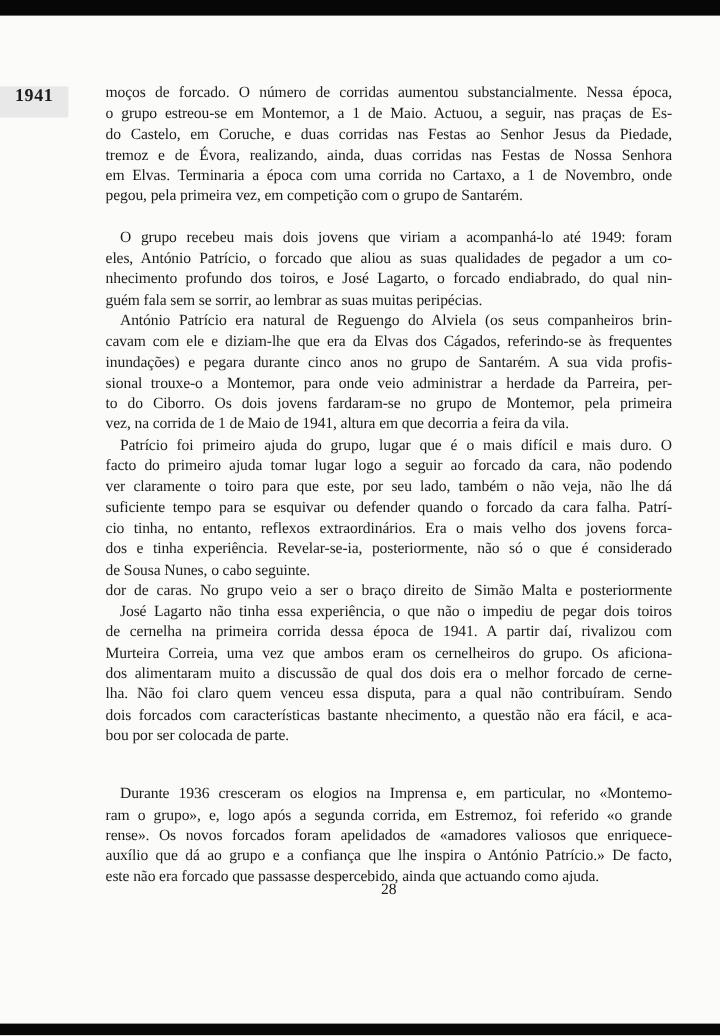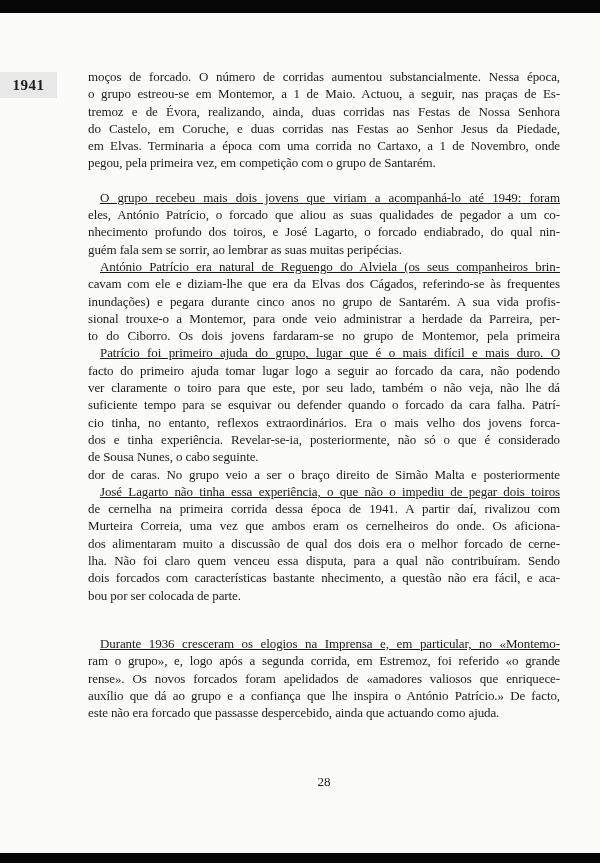--- a/index.html
+++ b/index.html
@@ -25,21 +25,21 @@
   .scan-bar.top { top: 0; height: 13px; }
   .scan-bar.bottom { bottom: 0; height: 10px; }
   .year-tab {
     position: absolute;
     left: 0;
     top: 72px;
     width: 57px;
     height: 26px;
     background: var(--tab-bg, #e8e8e8);
     display: flex;
-    align-items: center;
+    align-items: flex-start;
     justify-content: center;
     font-weight: bold;
     font-size: 15px;
     letter-spacing: 0.5px;
     color: var(--ink, #1b1b1b);
   }
   .text-column {
     position: absolute;
     left: 88px;
     top: 68px;
@@ -51,77 +51,78 @@
   .para { margin: 0; }
   .para:nth-child(2) { margin-top: 17px; }  
   .para:nth-child(6) { margin-top: 31px; }  
   .line {
     text-align: justify;
     text-align-last: justify;
     max-height: 17.3px;
     overflow: hidden;
   }
   .line.last { text-align-last: left; }
-  .para.indent .line:first-child { padding-left: 12px; text-decoration: underline; }
+  .para.indent .line:first-child { padding-left: 12px; }
   .page-number {
     position: absolute;
     left: 88px;
-    top: 773px;
+    top: 732px;
     width: 472px;
     text-align: center;
     font-size: 13px;
     line-height: 17px;
   }
 </style>
 </head>
 <body>
 
 <div class="page">
   <div class="scan-bar top"></div>
 
   <div class="year-tab">
     <span>1941</span>
   </div>
 
   <div class="text-column">
       <div class="para">
         <div class="line">moços de forcado. O número de corridas aumentou substancialmente. Nessa época,</div>
         <div class="line">o grupo estreou-se em Montemor, a 1 de Maio. Actuou, a seguir, nas praças de Es-</div>
+        <div class="line">do Castelo, em Coruche, e duas corridas nas Festas ao Senhor Jesus da Piedade,</div>
         <div class="line">tremoz e de Évora, realizando, ainda, duas corridas nas Festas de Nossa Senhora</div>
-        <div class="line">do Castelo, em Coruche, e duas corridas nas Festas ao Senhor Jesus da Piedade,</div>
         <div class="line">em Elvas. Terminaria a época com uma corrida no Cartaxo, a 1 de Novembro, onde</div>
         <div class="line last">pegou, pela primeira vez, em competição com o grupo de Santarém.</div>
       </div>
       <div class="para indent">
         <div class="line">O grupo recebeu mais dois jovens que viriam a acompanhá-lo até 1949: foram</div>
         <div class="line">eles, António Patrício, o forcado que aliou as suas qualidades de pegador a um co-</div>
         <div class="line">nhecimento profundo dos toiros, e José Lagarto, o forcado endiabrado, do qual nin-</div>
         <div class="line last">guém fala sem se sorrir, ao lembrar as suas muitas peripécias.</div>
       </div>
       <div class="para indent">
         <div class="line">António Patrício era natural de Reguengo do Alviela (os seus companheiros brin-</div>
         <div class="line">cavam com ele e diziam-lhe que era da Elvas dos Cágados, referindo-se às frequentes</div>
         <div class="line">inundações) e pegara durante cinco anos no grupo de Santarém. A sua vida profis-</div>
         <div class="line">sional trouxe-o a Montemor, para onde veio administrar a herdade da Parreira, per-</div>
         <div class="line">to do Ciborro. Os dois jovens fardaram-se no grupo de Montemor, pela primeira</div>
+        <div class="line last">vez, na corrida de 1 de Maio de 1941, altura em que decorria a feira da vila.</div>
       </div>
       <div class="para indent">
         <div class="line">Patrício foi primeiro ajuda do grupo, lugar que é o mais difícil e mais duro. O</div>
         <div class="line">facto do primeiro ajuda tomar lugar logo a seguir ao forcado da cara, não podendo</div>
         <div class="line">ver claramente o toiro para que este, por seu lado, também o não veja, não lhe dá</div>
         <div class="line">suficiente tempo para se esquivar ou defender quando o forcado da cara falha. Patrí-</div>
         <div class="line">cio tinha, no entanto, reflexos extraordinários. Era o mais velho dos jovens forca-</div>
         <div class="line">dos e tinha experiência. Revelar-se-ia, posteriormente, não só o que é considerado</div>
         <div class="line last">de Sousa Nunes, o cabo seguinte.</div>
         <div class="line">dor de caras. No grupo veio a ser o braço direito de Simão Malta e posteriormente</div>
       </div>
       <div class="para indent">
         <div class="line">José Lagarto não tinha essa experiência, o que não o impediu de pegar dois toiros</div>
         <div class="line">de cernelha na primeira corrida dessa época de 1941. A partir daí, rivalizou com</div>
-        <div class="line">Murteira Correia, uma vez que ambos eram os cernelheiros do onde. Os aficiona-</div>
+        <div class="line">Murteira Correia, uma vez que ambos eram os cernelheiros do grupo. Os aficiona-</div>
         <div class="line">dos alimentaram muito a discussão de qual dos dois era o melhor forcado de cerne-</div>
         <div class="line">lha. Não foi claro quem venceu essa disputa, para a qual não contribuíram. Sendo</div>
         <div class="line">dois forcados com características bastante nhecimento, a questão não era fácil, e aca-</div>
         <div class="line last">bou por ser colocada de parte.</div>
       </div>
       <div class="para indent">
         <div class="line">Durante 1936 cresceram os elogios na Imprensa e, em particular, no «Montemo-</div>
         <div class="line">ram o grupo», e, logo após a segunda corrida, em Estremoz, foi referido «o grande</div>
         <div class="line">rense». Os novos forcados foram apelidados de «amadores valiosos que enriquece-</div>
         <div class="line">auxílio que dá ao grupo e a confiança que lhe inspira o António Patrício.» De facto,</div>

